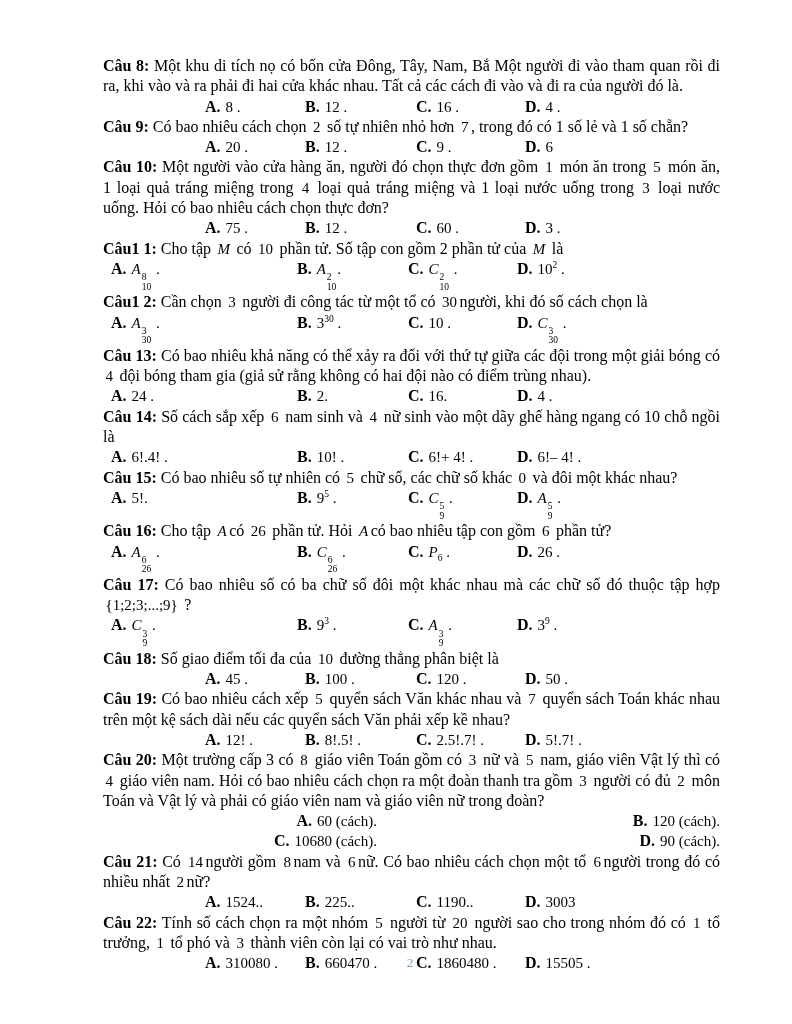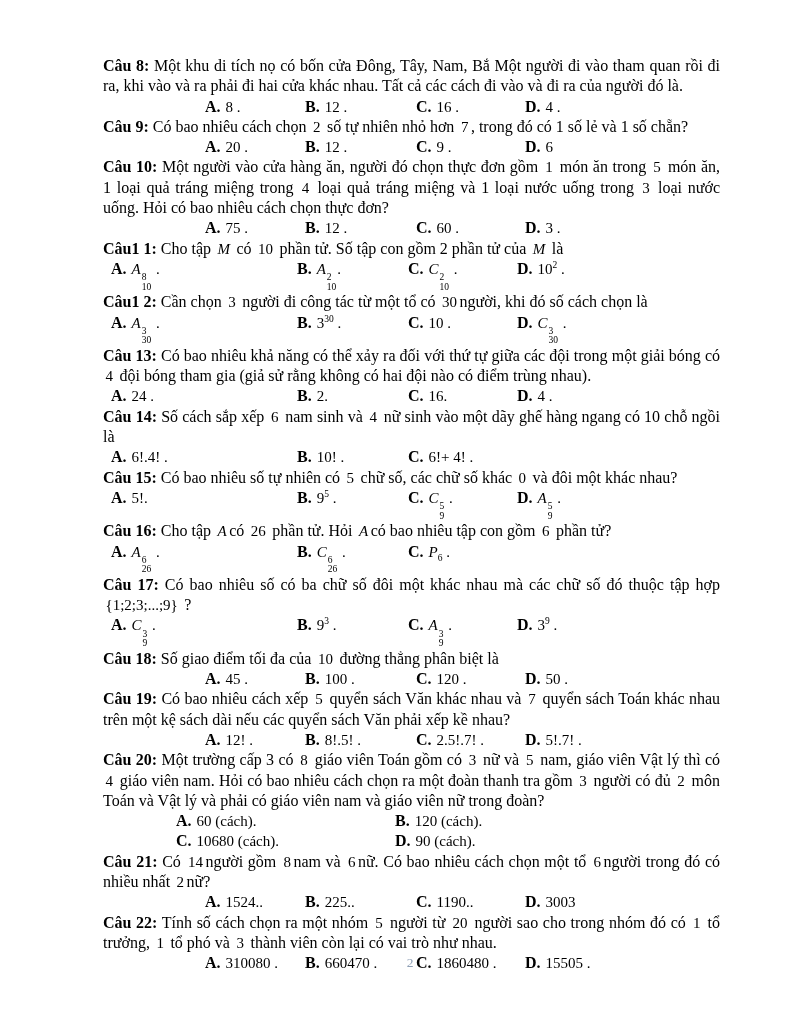--- a/index.html
+++ b/index.html
@@ -16,21 +16,21 @@
   .question{margin:0;}
   .qtext{text-align:justify;}
   .qlabel{font-weight:bold;}
   
   .mt{font-size:15px;padding:0 2.5px;}
   .mi{font-style:italic;}
   
   .answers{display:grid;}
   .answers.indent{margin-left:102px;grid-template-columns:100px 111px 109px auto;}
   .answers.margin{margin-left:8px;grid-template-columns:186px 111px 109px auto;}
-  .answers.twocol{margin-left:73px;grid-template-columns:219px auto;}
+  .answers.twocol{margin-left:55px;grid-template-columns:219px auto;text-align:right;}
   .opt{white-space:nowrap;}
   .ok{font-weight:bold;margin-right:5px;}
   .ov{font-size:15px;}
   .ov sup{font-size:9.5px;vertical-align:super;line-height:0;}
   .ov sub{font-size:9.5px;vertical-align:sub;line-height:0;}
   .stk{
     display:inline-flex;flex-direction:column;align-items:flex-start;
     vertical-align:-0.42em;margin-left:1px;margin-right:1px;
   }
   .stk .u,.stk .l{font-size:9.5px;line-height:1;font-style:normal;}
@@ -112,20 +112,21 @@
           <span class="opt"><span class="ok">C.</span><span class="ov">16.</span></span>
           <span class="opt"><span class="ok">D.</span><span class="ov">4 .</span></span>
         </div>
       </div>
       <div class="question">
         <div class="qtext"><span class="qlabel">Câu 14:</span> Số cách sắp xếp <span class="mt">6</span> nam sinh và <span class="mt">4</span> nữ sinh vào một dãy ghế hàng ngang có 10 chỗ ngồi là</div>
         <div class="answers margin">
           <span class="opt"><span class="ok">A.</span><span class="ov">6!.4! .</span></span>
           <span class="opt"><span class="ok">B.</span><span class="ov">10! .</span></span>
           <span class="opt"><span class="ok">C.</span><span class="ov">6!+ 4! .</span></span>
+          <span class="opt"><span class="ok">D.</span><span class="ov">6!– 4! .</span></span>
         </div>
       </div>
       <div class="question">
         <div class="qtext"><span class="qlabel">Câu 15:</span> Có bao nhiêu số tự nhiên có <span class="mt">5</span> chữ số, các chữ số khác <span class="mt">0</span> và đôi một khác nhau?</div>
         <div class="answers margin">
           <span class="opt"><span class="ok">A.</span><span class="ov">5!.</span></span>
           <span class="opt"><span class="ok">B.</span><span class="ov">9<sup>5</sup> .</span></span>
           <span class="opt"><span class="ok">C.</span><span class="ov"><span class="mi">C</span><span class="stk">
                 <span class="u">5</span>
                 <span class="l">9</span>
@@ -141,20 +142,21 @@
         <div class="answers margin">
           <span class="opt"><span class="ok">A.</span><span class="ov"><span class="mi">A</span><span class="stk">
                 <span class="u">6</span>
                 <span class="l">26</span>
               </span> .</span></span>
           <span class="opt"><span class="ok">B.</span><span class="ov"><span class="mi">C</span><span class="stk">
                 <span class="u">6</span>
                 <span class="l">26</span>
               </span> .</span></span>
           <span class="opt"><span class="ok">C.</span><span class="ov"><span class="mi">P</span><sub>6</sub> .</span></span>
+          <span class="opt"><span class="ok">D.</span><span class="ov">26 .</span></span>
         </div>
       </div>
       <div class="question">
         <div class="qtext"><span class="qlabel">Câu 17:</span> Có bao nhiêu số có ba chữ số đôi một khác nhau mà các chữ số đó thuộc tập hợp <span class="mt">{1;2;3;...;9}</span> ?</div>
         <div class="answers margin">
           <span class="opt"><span class="ok">A.</span><span class="ov"><span class="mi">C</span><span class="stk">
                 <span class="u">3</span>
                 <span class="l">9</span>
               </span> .</span></span>
           <span class="opt"><span class="ok">B.</span><span class="ov">9<sup>3</sup> .</span></span>

